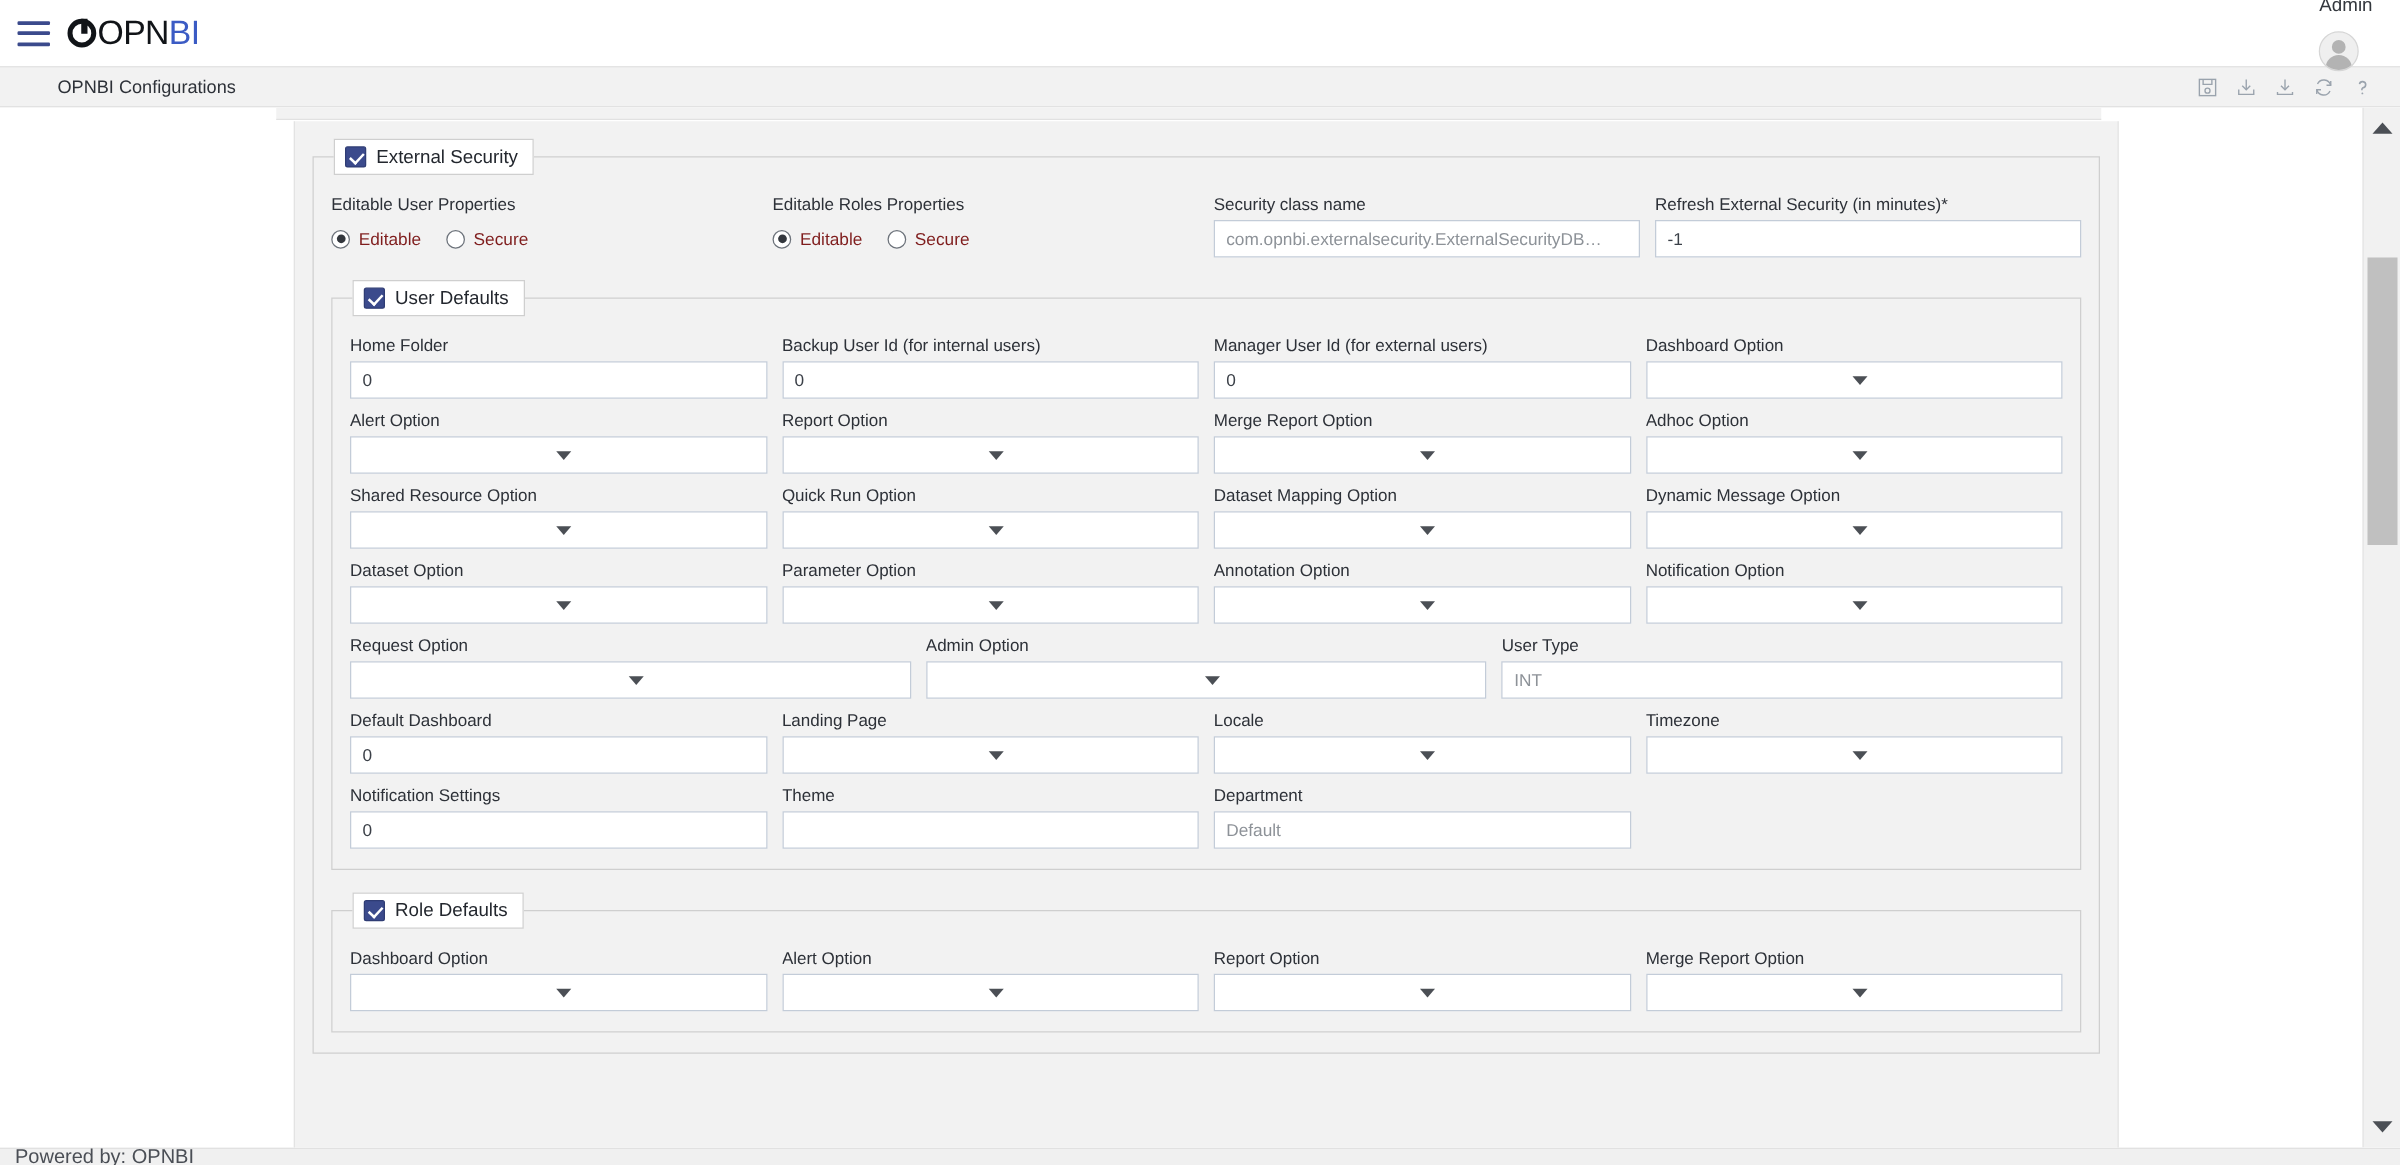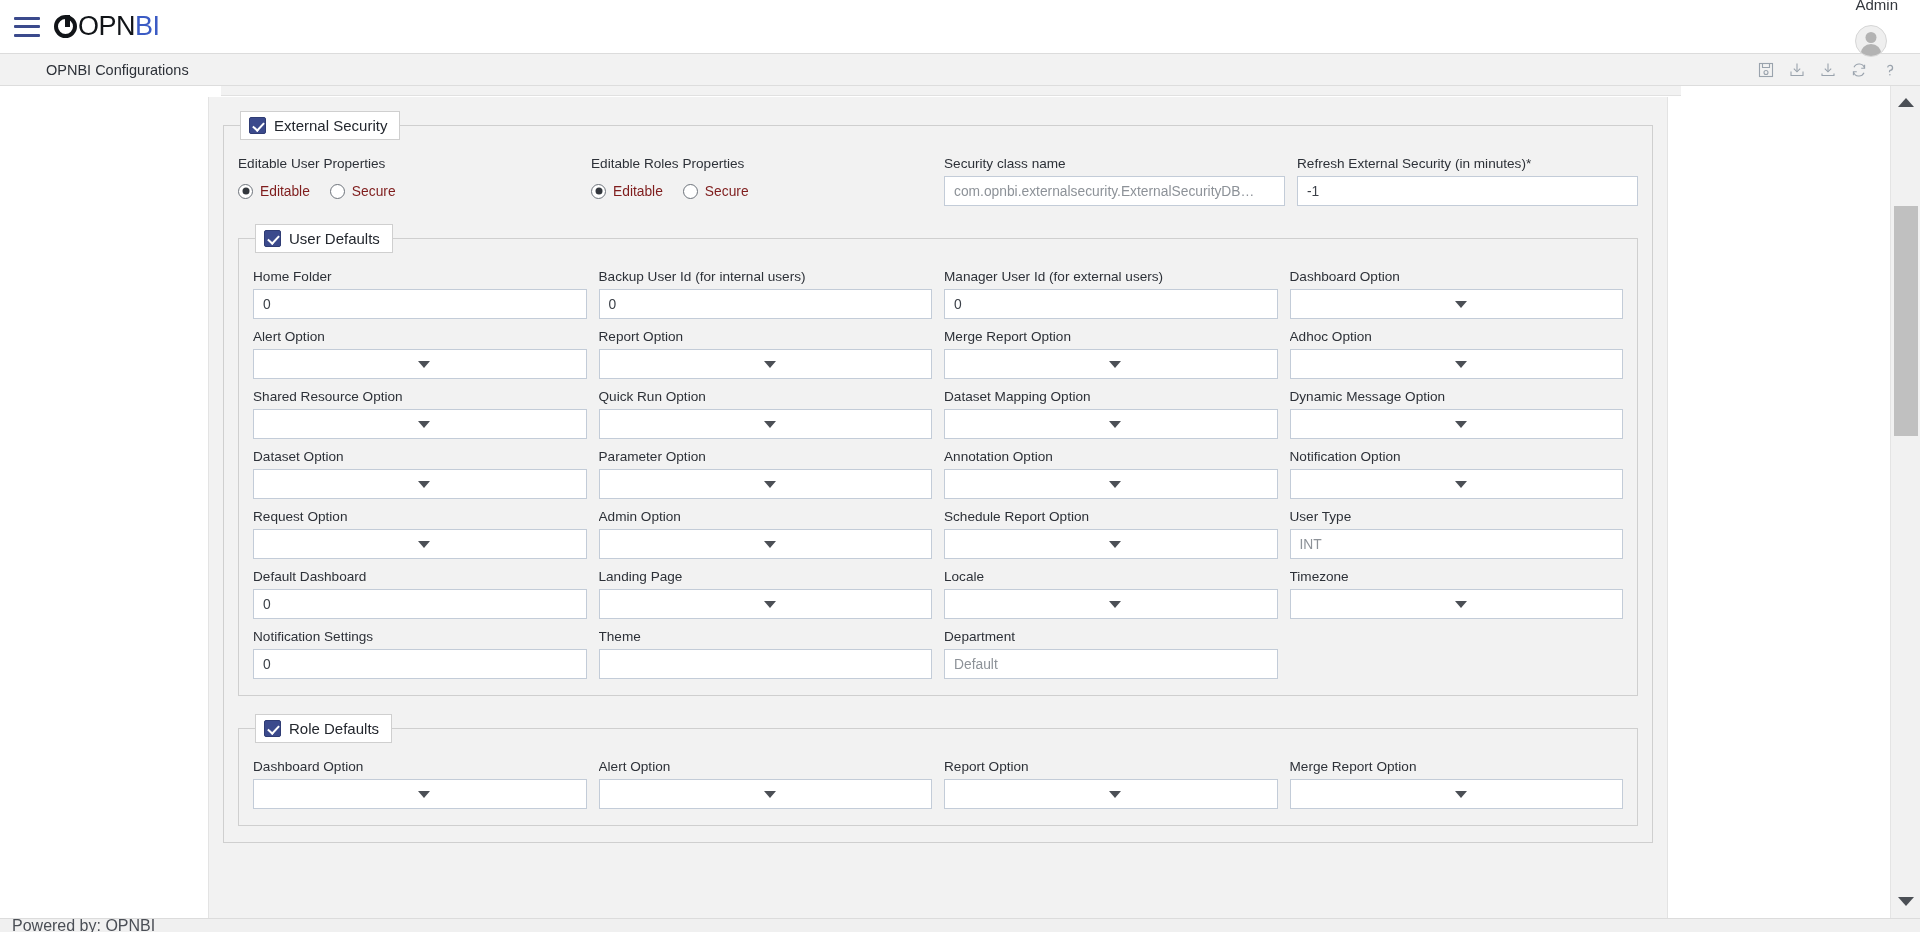--- a/index.html
+++ b/index.html
@@ -97,21 +97,21 @@
     overflow: hidden;
   }
   .top-strip {
     position: absolute; left: 221px; top: 0;
     width: 1460px; height: 10px;
     background: #f2f2f2;
     border-bottom: 1px solid #e1e1e1;
   }
   .panel {
     position: absolute;
-    left: 208px; top: 11px;
+    left: 235px; top: 11px;
     width: 1460px;
     min-height: 828px;
     background: #f2f2f2;
     border: 1px solid #e3e3e3;
     border-top: none;
     padding: 0;
   }
 
   
   fieldset.group {
@@ -522,29 +522,20 @@
               <div class="field">
                 <div class="flabel">Admin Option</div>
                 <div class="ctrl select">
                   <span class="val"></span>
                   <span class="caret">
                     <i></i>
                   </span>
                 </div>
               </div>
               <div class="field">
-                <div class="flabel">Schedule Report Option</div>
-                <div class="ctrl select">
-                  <span class="val"></span>
-                  <span class="caret">
-                    <i></i>
-                  </span>
-                </div>
-              </div>
-              <div class="field">
                 <div class="flabel">User Type</div>
                 <div class="ctrl muted">INT</div>
               </div>
             </div>
             <div class="row">
               <div class="field">
                 <div class="flabel">Default Dashboard</div>
                 <div class="ctrl">0</div>
               </div>
               <div class="field">

